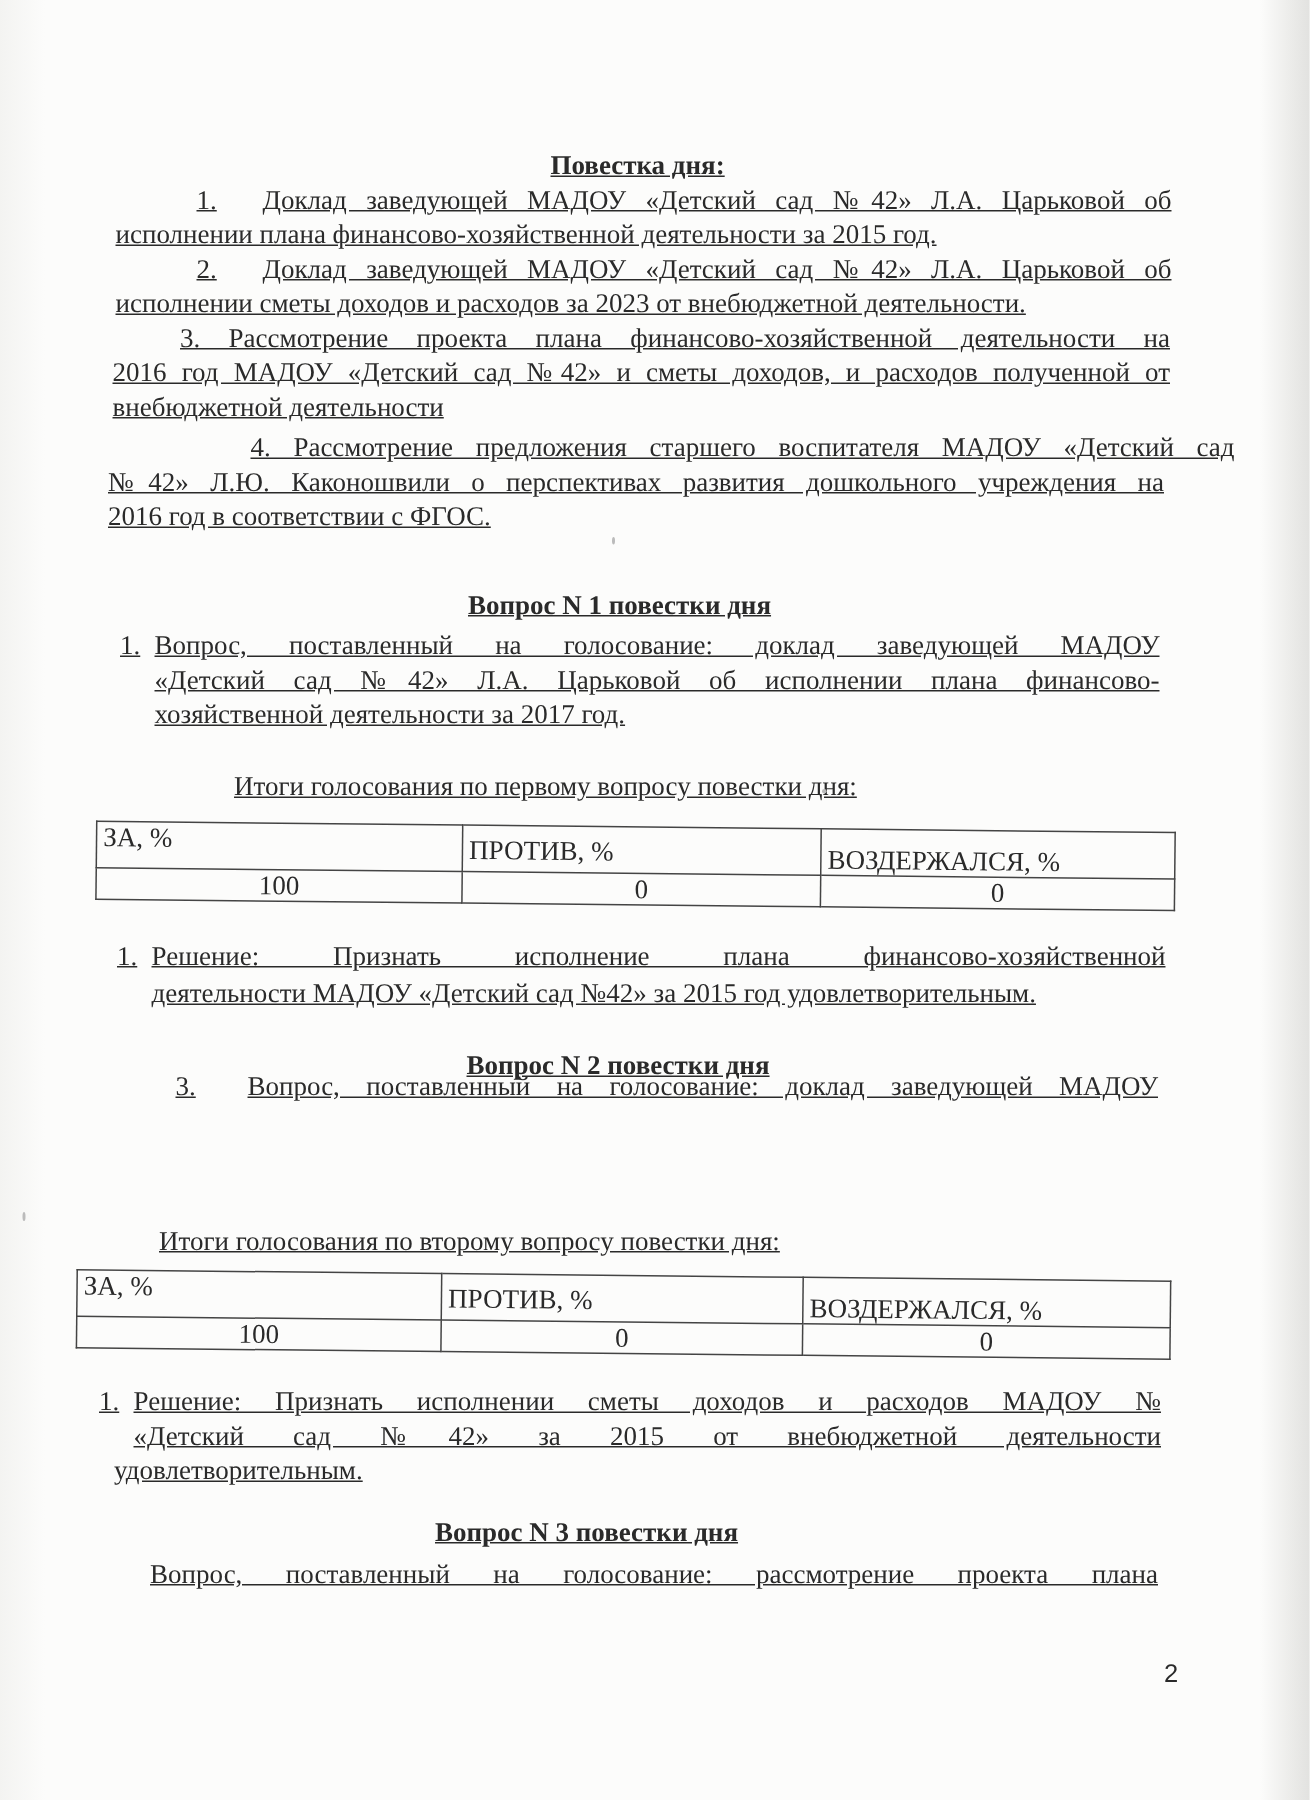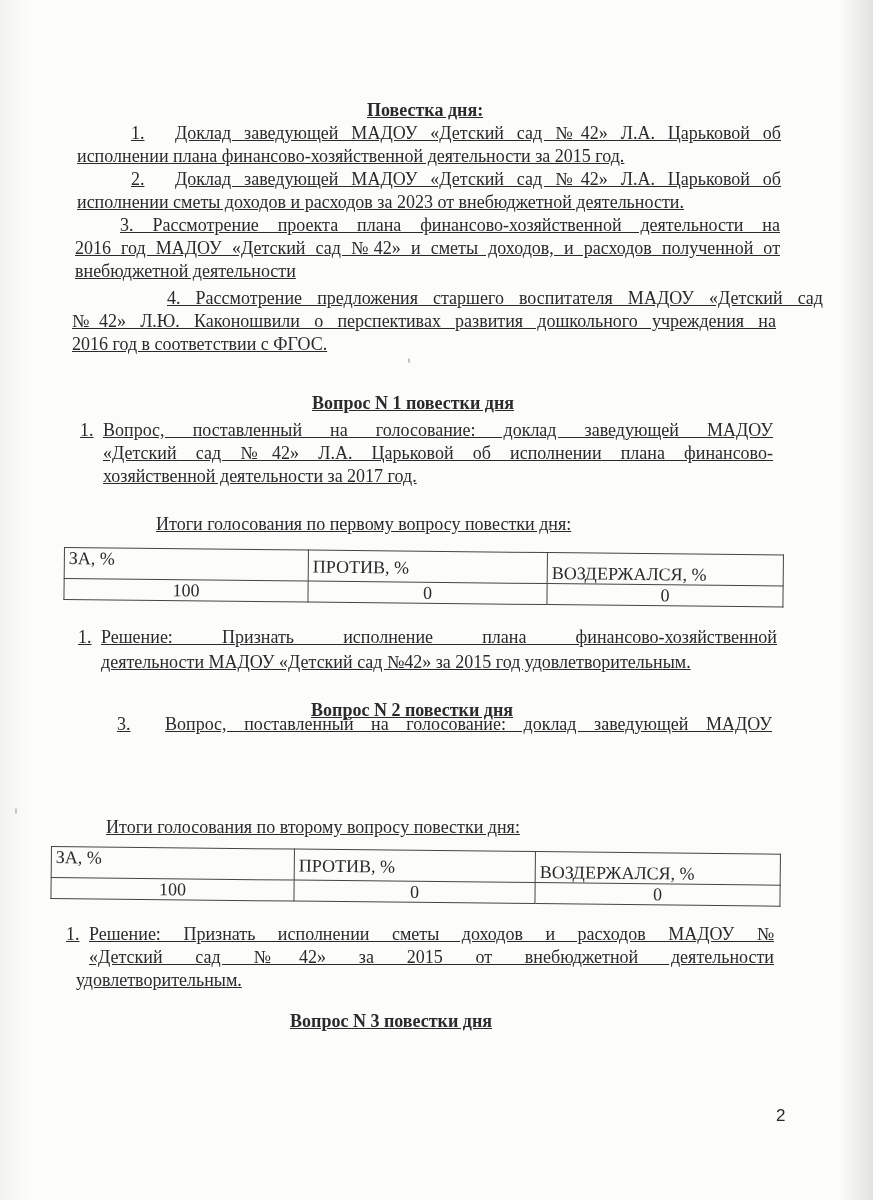--- a/index.html
+++ b/index.html
@@ -100,19 +100,20 @@
     </tr>
   </tbody>
     </table>
 
   <div class="line" style="left:66px; top:923px;">1.</div>
   <div class="line just" style="left:89px; top:923px; width:685px;">Решение: Признать исполнении сметы доходов и расходов МАДОУ №</div>
   <div class="line just" style="left:89px; top:946px; width:685px;">«Детский сад №42» за 2015 от внебюджетной деятельности</div>
   <div class="line" style="left:76px; top:969px;">удовлетворительным.</div>
 
   <div class="line bold" style="left:290px; top:1010px;">Вопрос N 3 повестки дня</div>
+  <div class="line just" style="left:100px; top:1038px; width:672px;">Вопрос, поставленный на голосование: рассмотрение проекта плана</div>
 
   <div class="pagenum">2</div>
 
   <div class="speck" style="left:548px; top:526px; width:3px; height:3px;"></div>
   <div class="speck" style="left:408px; top:358px; width:2px; height:5px;"></div>
   <div class="speck" style="left:15px; top:808px; width:2px; height:6px;"></div>
 </div>
 
 </body></html>

